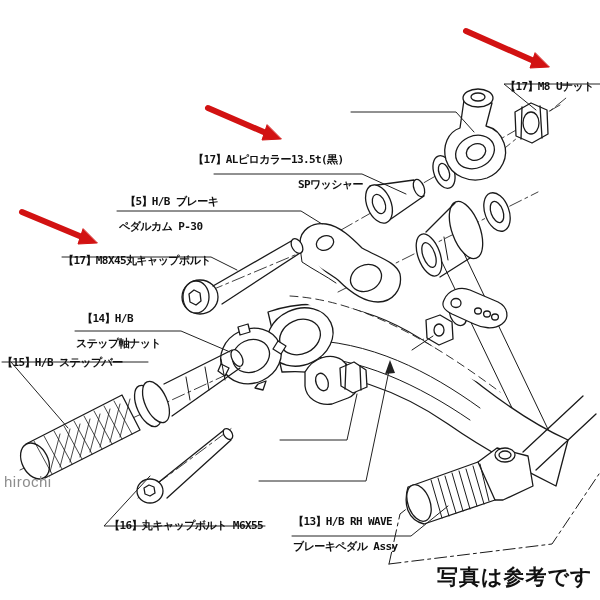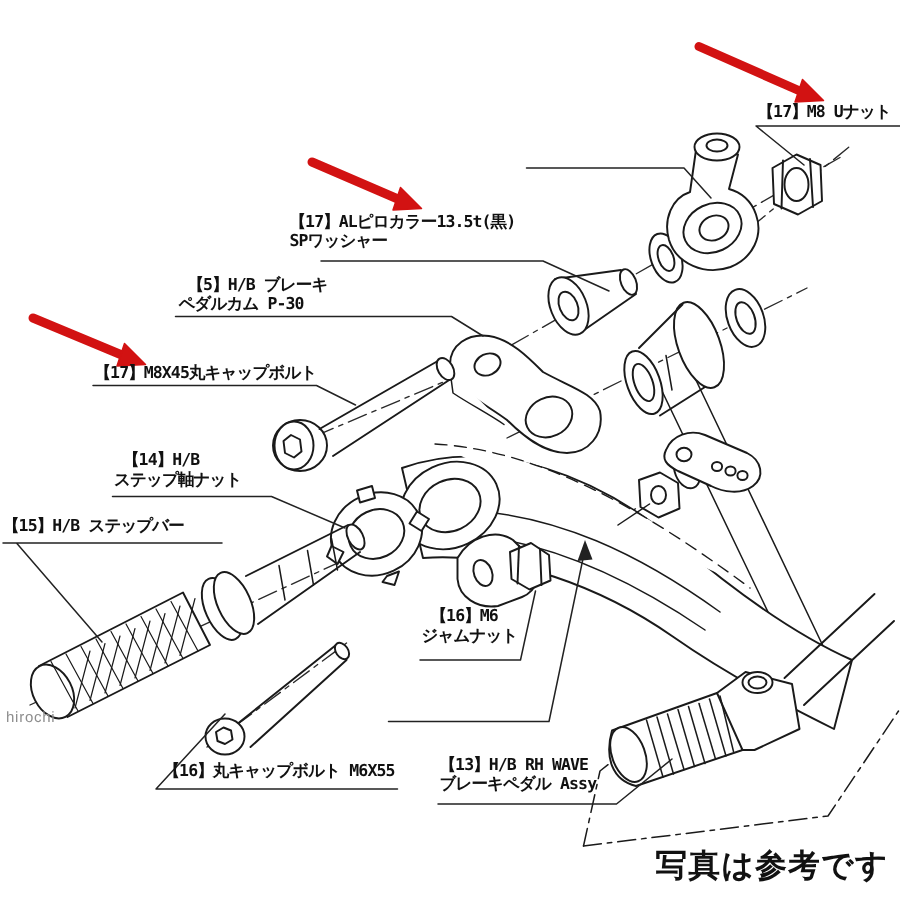--- a/index.html
+++ b/index.html
@@ -1,26 +1,26 @@
 <!DOCTYPE html>
 <html><head>
 <meta charset="utf-8">
 <style>
   html,body{margin:0;padding:0;background:#fff;}
   .stage{position:relative;width:600px;height:600px;background:#ffffff;overflow:hidden;
          font-family:"DejaVu Sans Mono","Liberation Mono",monospace;}
   .stage svg{position:absolute;left:0;top:0;}
   .lbl{position:absolute;font-size:11px;line-height:13px;color:#111;
        white-space:nowrap;letter-spacing:-0.6px;font-weight:bold;}
-  .lbl span{display:block;}
+  .lbl span{display:block;margin-top:12px;}
   .lbl span:empty{display:none;}
-  .lbl .r{text-align:left;}
+  .lbl .r{text-align:right;}
   .lbl .ind6{padding-left:6px;}
   .lbl .ind16{padding-left:16px;}
-  .watermark{position:absolute;left:4px;top:473px;font-size:10px;color:#8d8d8d;
+  .watermark{position:absolute;left:4px;top:473px;font-size:15px;color:#8d8d8d;
              font-family:"Liberation Sans",sans-serif;letter-spacing:0.5px;}
   .footer-note{position:absolute;left:437px;top:563px;font-size:21px;color:#111;
                font-family:"Liberation Sans",sans-serif;font-weight:bold;letter-spacing:1px;}
   line,path,ellipse,polygon,polyline,circle{vector-effect:non-scaling-stroke;}
 </style>
 </head>
 <body>
 
 <div class="stage">
 
@@ -241,24 +241,20 @@
 <div class="lbl" style="left:63px;top:242px">
       <span>【17】M8X45丸キャップボルト</span>
     </div>
 <div class="lbl" style="left:76px;top:300px">
       <span class="ind6">【14】H/B</span>
       <span>ステップ軸ナット</span>
     </div>
 <div class="lbl" style="left:2px;top:344px">
       <span>【15】H/B ステップバー</span>
     </div>
-<div class="lbl" style="left:281px;top:404px">
-      <span class="ind6">【16】M6</span>
-      <span>ジャムナット</span>
-    </div>
 <div class="lbl" style="left:109px;top:507px">
       <span>【16】丸キャップボルト M6X55</span>
     </div>
 <div class="lbl" style="left:293px;top:503px">
       <span>【13】H/B RH WAVE</span>
       <span>ブレーキペダル Assy</span>
     </div>
 
 <div class="watermark">hirochi</div>
 <div class="footer-note">写真は参考です</div>

